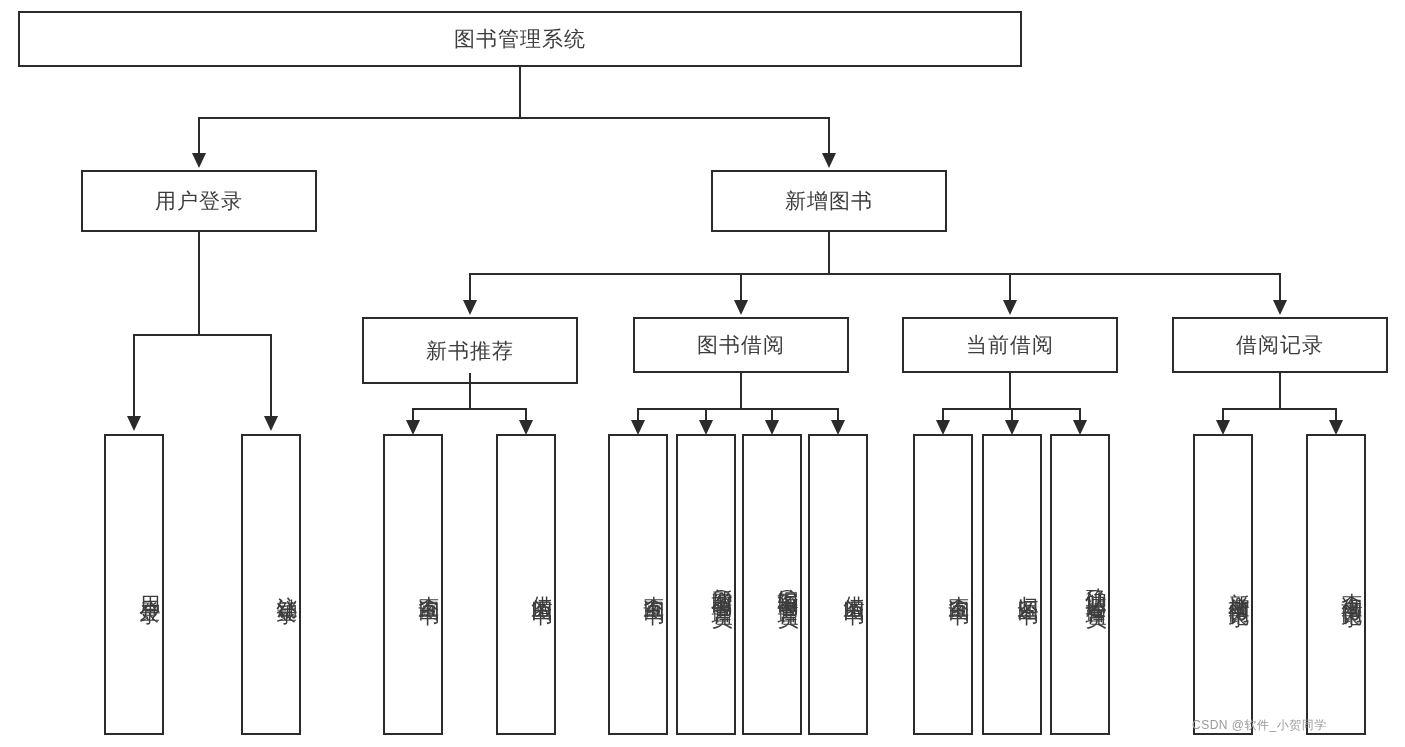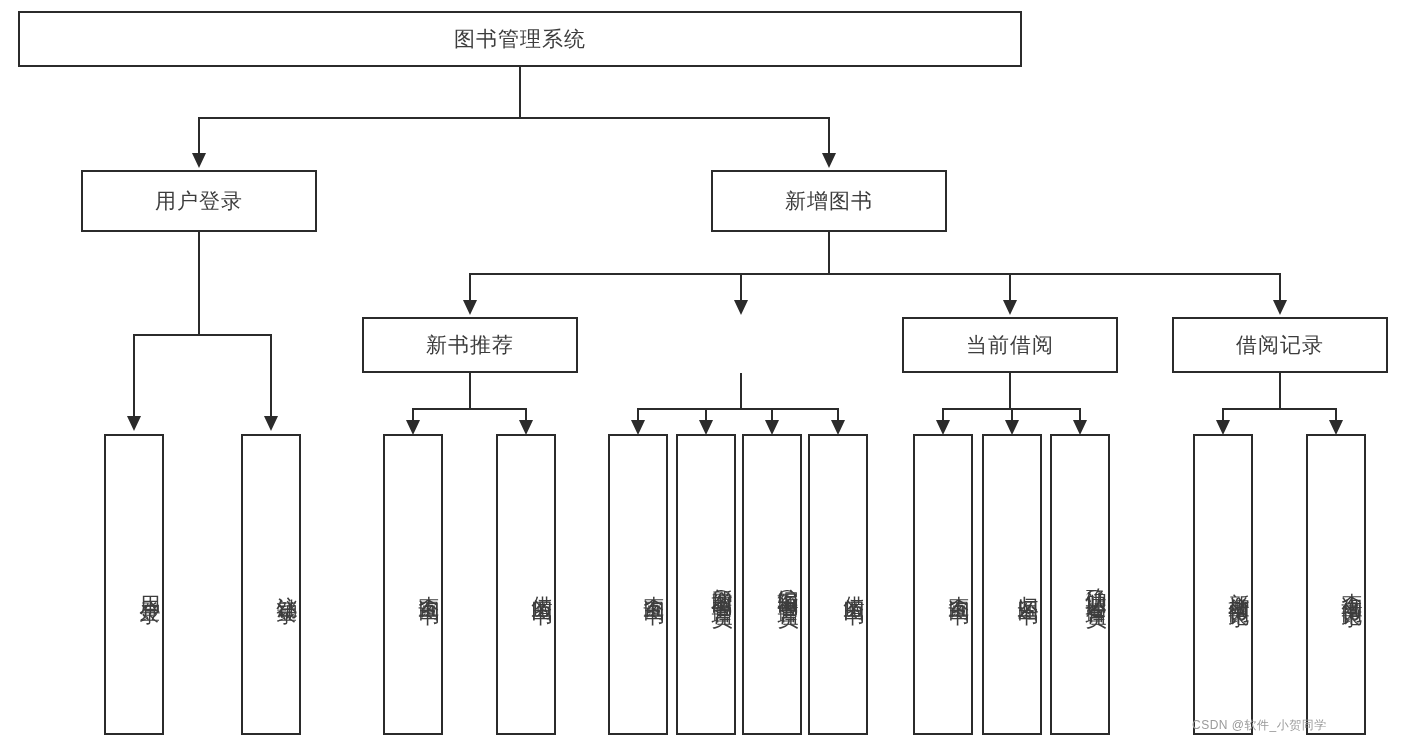--- a/index.html
+++ b/index.html
@@ -118,22 +118,25 @@
 
   <div class="conn vline" style="left:740px; top:273px; height:29px;"></div>
   <div class="arrow" style="left:734px; top:300px;"></div>
 
   <div class="conn vline" style="left:1009px; top:273px; height:29px;"></div>
   <div class="arrow" style="left:1003px; top:300px;"></div>
 
   <div class="conn vline" style="left:1279px; top:273px; height:29px;"></div>
   <div class="arrow" style="left:1273px; top:300px;"></div>
 
-  <div class="node horiz" style="left:362px; top:317px; width:216px; height:56px;">
+  <div class="node horiz" style="left:362px; top:317px; width:216px; height:67px;">
     <span class="label">新书推荐</span>
+  </div>
+  <div class="node horiz" style="left:633px; top:317px; width:216px; height:56px;">
+    <span class="label">图书借阅</span>
   </div>
   <div class="node horiz" style="left:902px; top:317px; width:216px; height:56px;">
     <span class="label">当前借阅</span>
   </div>
   <div class="node horiz" style="left:1172px; top:317px; width:216px; height:56px;">
     <span class="label">借阅记录</span>
   </div>
 
   <div class="conn vline" style="left:469px; top:373px; height:36px;"></div>
   <div class="conn hline" style="left:412px; top:408px; width:115px;"></div>

